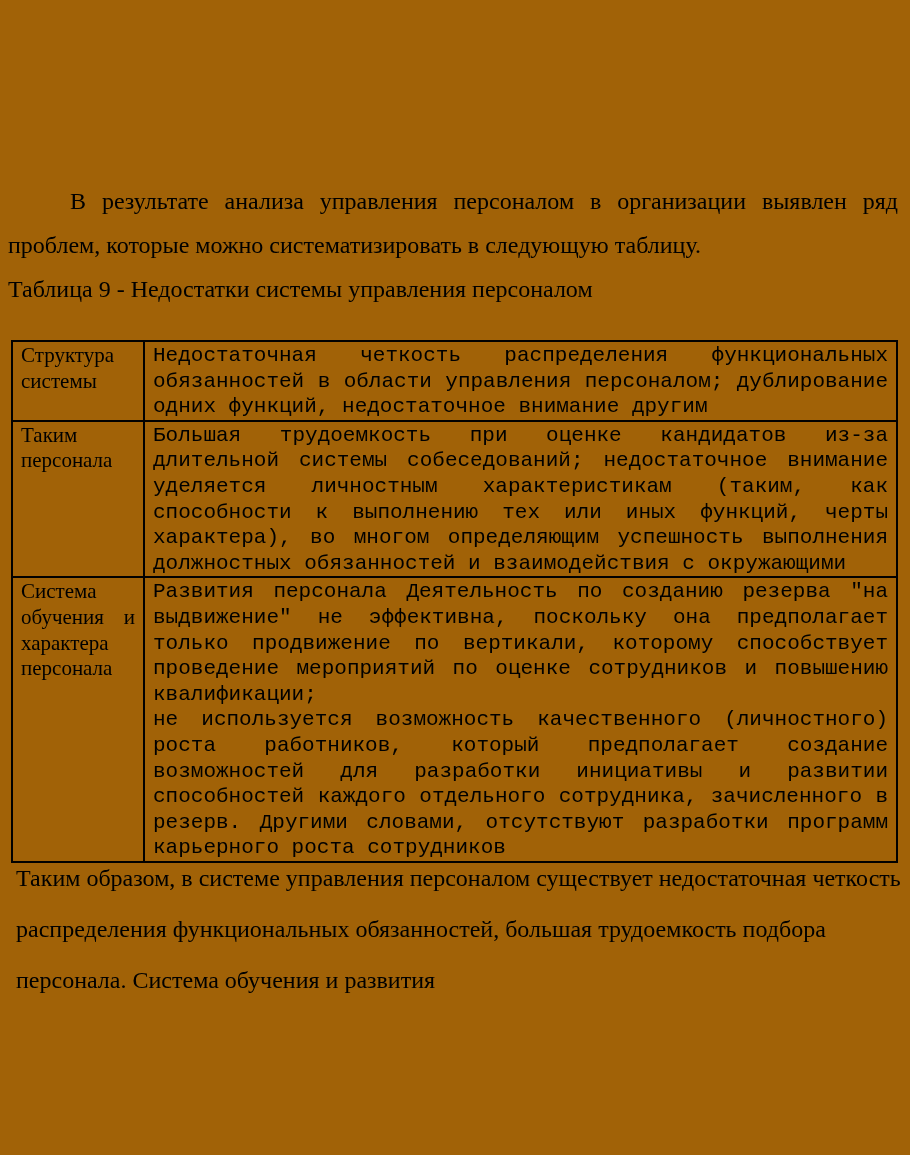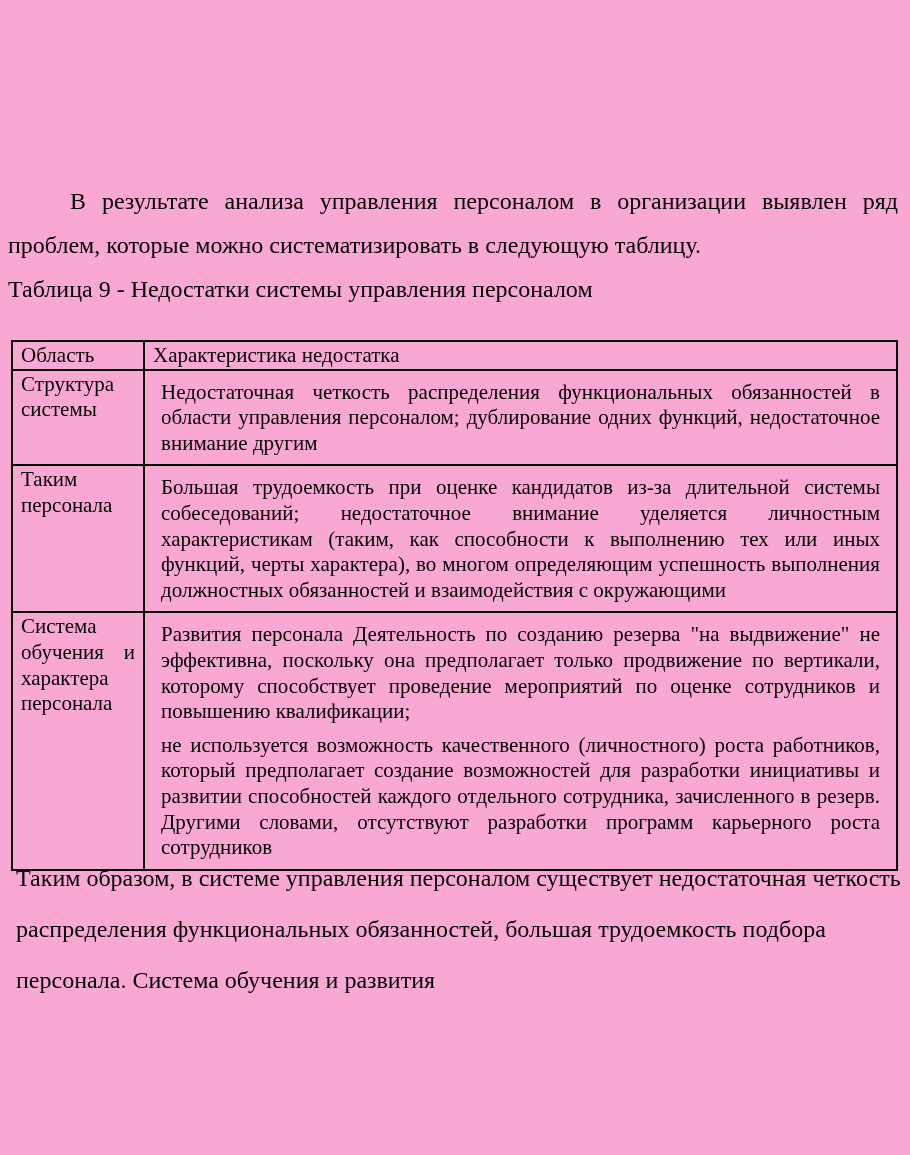--- a/index.html
+++ b/index.html
@@ -4,21 +4,21 @@
 <style>
   html, body {
     margin: 0;
     padding: 0;
     background: #ffffff;
   }
   .page {
     position: relative;
     width: 910px;
     height: 1155px;
-    background: #f9a8d4;
+    background: #a16207;
     color: #000000;
     font-family: "Liberation Serif", "DejaVu Serif", serif;
     overflow: hidden;
   }
   .intro-paragraph {
     position: absolute;
     top: 179px;
     left: 8px;
     width: 890px;
     font-size: 24px;
@@ -52,22 +52,23 @@
     border: 2px solid #000000;
     vertical-align: top;
     padding: 1px 8px 0 8px;
     font-weight: normal;
     text-align: left;
   }
   table.doc-table col.col-area  { width: 132px; }
   table.doc-table td.cell-area  { text-align: justify; }
   table.doc-table td.cell-desc  { text-align: justify; }
   table.doc-table td p {
-    margin: 8px;
+    margin: 0;
     padding: 0;
+    font-family: Liberation Mono, monospace;
   }
   .closing-paragraph {
     position: absolute;
     top: 845px;
     left: 8px;
     width: 890px;
     font-size: 24px;
     line-height: 51px;
     text-align: left;
     margin: 8px;
@@ -81,24 +82,20 @@
   <p class="intro-paragraph">В результате анализа управления персоналом в организации выявлен ряд проблем, которые можно систематизировать в следующую таблицу.</p>
 
   <p class="table-caption">Таблица 9 - Недостатки системы управления персоналом</p>
 
   <table class="doc-table">
     <colgroup>
       <col class="col-area">
       <col class="col-desc">
     </colgroup>
     <tbody>
-      <tr>
-        <th>Область</th>
-        <th>Характеристика недостатка</th>
-      </tr>
 
       <tr>
         <td class="cell-area">Структура системы</td>
         <td class="cell-desc">
           <p>Недостаточная четкость распределения функциональных обязанностей в области управления персоналом; дублирование одних функций, недостаточное внимание другим</p>
         </td>
       </tr>
 
       <tr>
         <td class="cell-area">Таким персонала</td>

